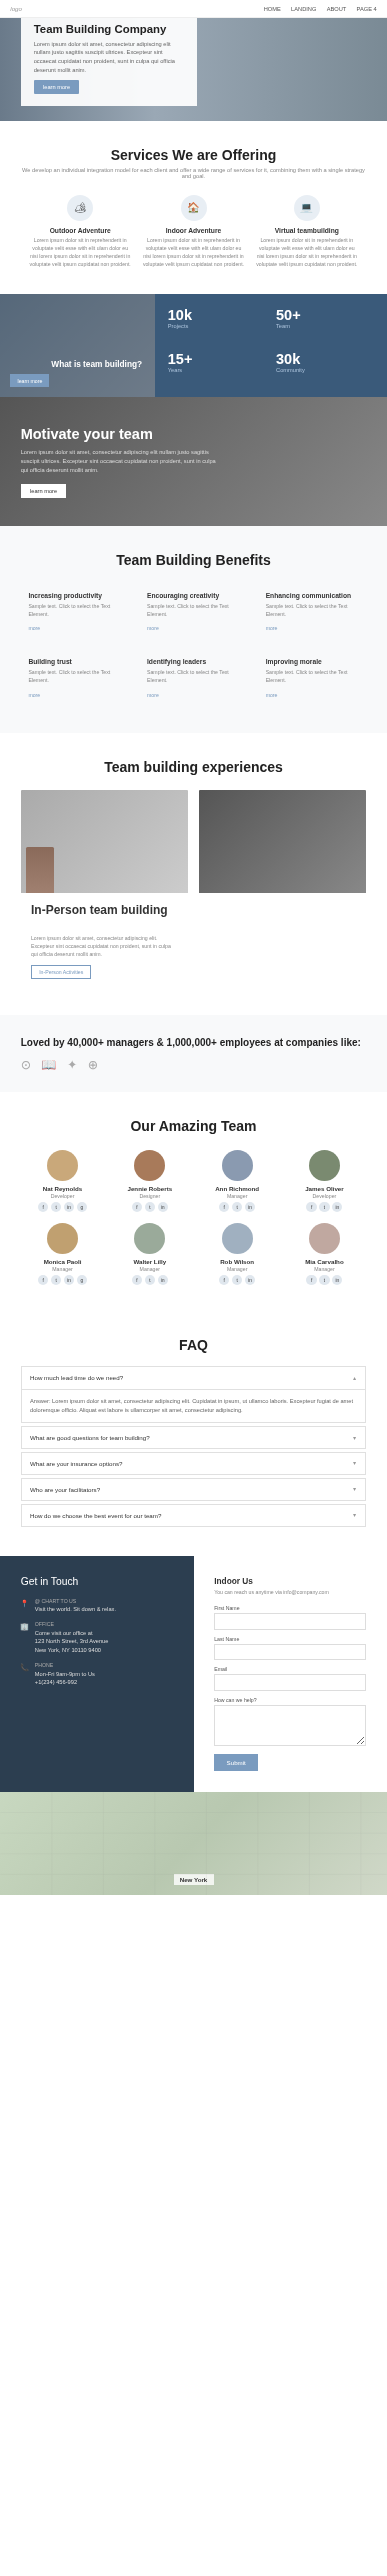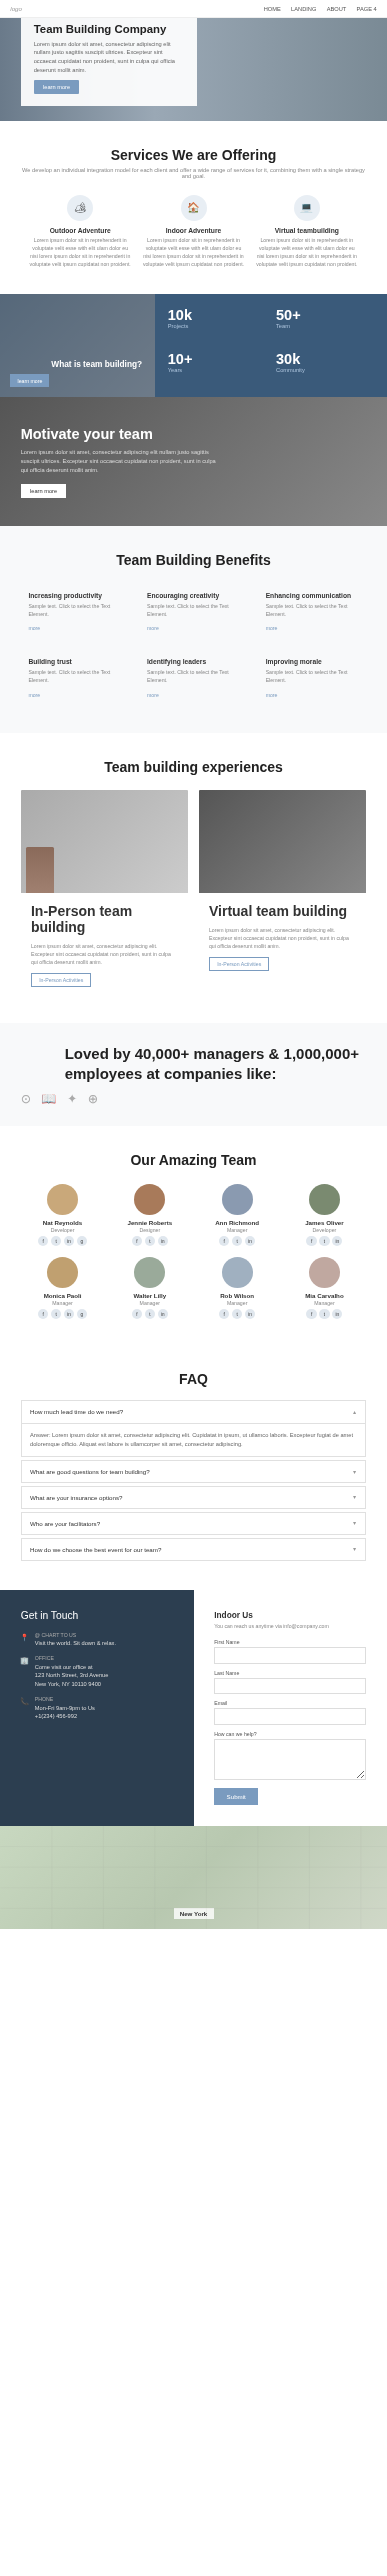--- a/index.html
+++ b/index.html
@@ -79,31 +79,31 @@
     .benefit-title { font-size: 6.7px; font-weight: bold; color: #333; margin-bottom: 4.1px; }
     .benefit-text { font-size: 5.2px; color: #888; line-height: 1.5; margin-bottom: 4.1px; }
     .benefit-more { font-size: 5.2px; color: #7a9bbf; cursor: pointer; }
 
     
     .experiences-grid { display: flex; gap: 10.3px; }
     .experience-card { flex: 1; position: relative; overflow: hidden; border-radius: 1px; }
     .exp-img { height: 103px; background: linear-gradient(135deg, #aaa, #ccc); }
     .exp-img.dark { background: linear-gradient(135deg, #555, #888); }
     .exp-content { padding: 10.3px; }
-    .exp-title { font-size: 14px; font-weight: bold; color: #333; margin-bottom: 8px; }
+    .exp-title { font-size: 12px; font-weight: bold; color: #333; margin-bottom: 18px; }
     .exp-text { font-size: 5.2px; color: #888; line-height: 1.5; margin-bottom: 6.2px; }
     .btn-outline { background: transparent; border: 0.5px solid #7a9bbf; color: #7a9bbf; padding: 3.1px 7.2px; font-size: 5.2px; cursor: pointer; }
 
     
     .loved-section {
       background: #f8f9fa; padding: 20.7px;
       display: flex; align-items: center; gap: 20.7px;
     }
     .loved-text { flex: 1; }
-    .loved-title { font-size: 15px; font-weight: bold; color: #222; line-height: 1.3; margin-bottom: 7.7px; margin-left: 44px; }
+    .loved-title { font-size: 10px; font-weight: bold; color: #222; line-height: 1.3; margin-bottom: 7.7px; }
     .loved-icons { display: flex; gap: 10.3px; align-items: center; }
     .loved-icon { font-size: 12.4px; color: #aaa; }
     .loved-contact { flex: 0 0 103px; text-align: center; }
     .contact-label { font-size: 5.7px; color: #888; margin-bottom: 2.6px; }
     .contact-phone { font-size: 8.3px; font-weight: bold; color: #333; margin-bottom: 6.2px; }
 
     
     .team-grid { display: flex; gap: 10.3px; flex-wrap: wrap; justify-content: center; }
     .team-card { width: 77px; text-align: center; }
     .team-avatar { width: 31px; height: 31px; border-radius: 50%; background: #ccc; margin: 0 auto 4.1px; overflow: hidden; }
@@ -225,21 +225,21 @@
   <div class="stats-right">
     <div class="stat-item">
       <div class="stat-number">10k</div>
       <div class="stat-label">Projects</div>
     </div>
     <div class="stat-item">
       <div class="stat-number">50+</div>
       <div class="stat-label">Team</div>
     </div>
     <div class="stat-item">
-      <div class="stat-number">10+</div>
+      <div class="stat-number">15+</div>
       <div class="stat-label">Years</div>
     </div>
     <div class="stat-item">
       <div class="stat-number">30k</div>
       <div class="stat-label">Community</div>
     </div>
   </div>
 </div>
 
 <div class="motivate-section">
@@ -294,25 +294,20 @@
         <div style="position:absolute;bottom:0;left:5.2px;width:28px;height:46px;background:linear-gradient(to bottom,#8a6a5a,#a08070);border-radius:1.5px 1.5px 0 0;"></div>
       </div>
       <div class="exp-content">
         <div class="exp-title">In-Person team building</div>
         <div class="exp-text">Lorem ipsum dolor sit amet, consectetur adipiscing elit. Excepteur sint occaecat cupidatat non proident, sunt in culpa qui officia deserunt mollit anim.</div>
         <button class="btn-outline">In-Person Activities</button>
       </div>
     </div>
     <div class="experience-card">
       <div class="exp-img dark"></div>
-      <div class="exp-content">
-        <div class="exp-title">Virtual team building</div>
-        <div class="exp-text">Lorem ipsum dolor sit amet, consectetur adipiscing elit. Excepteur sint occaecat cupidatat non proident, sunt in culpa qui officia deserunt mollit anim.</div>
-        <button class="btn-outline">In-Person Activities</button>
-      </div>
     </div>
   </div>
 </div>
 
 <div class="loved-section">
   <div class="loved-text">
     <div class="loved-title">Loved by 40,000+ managers &amp; 1,000,000+ employees at companies like:</div>
     <div class="loved-icons">
       <span class="loved-icon">⊙</span>
       <span class="loved-icon">📖</span>

